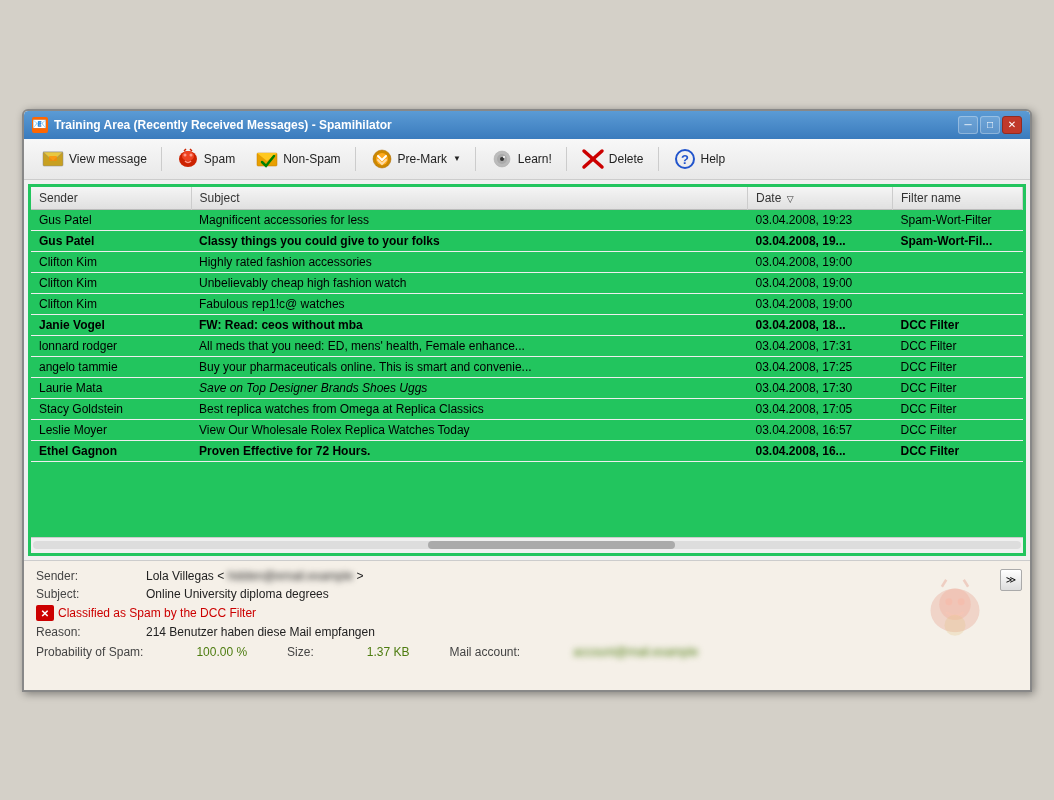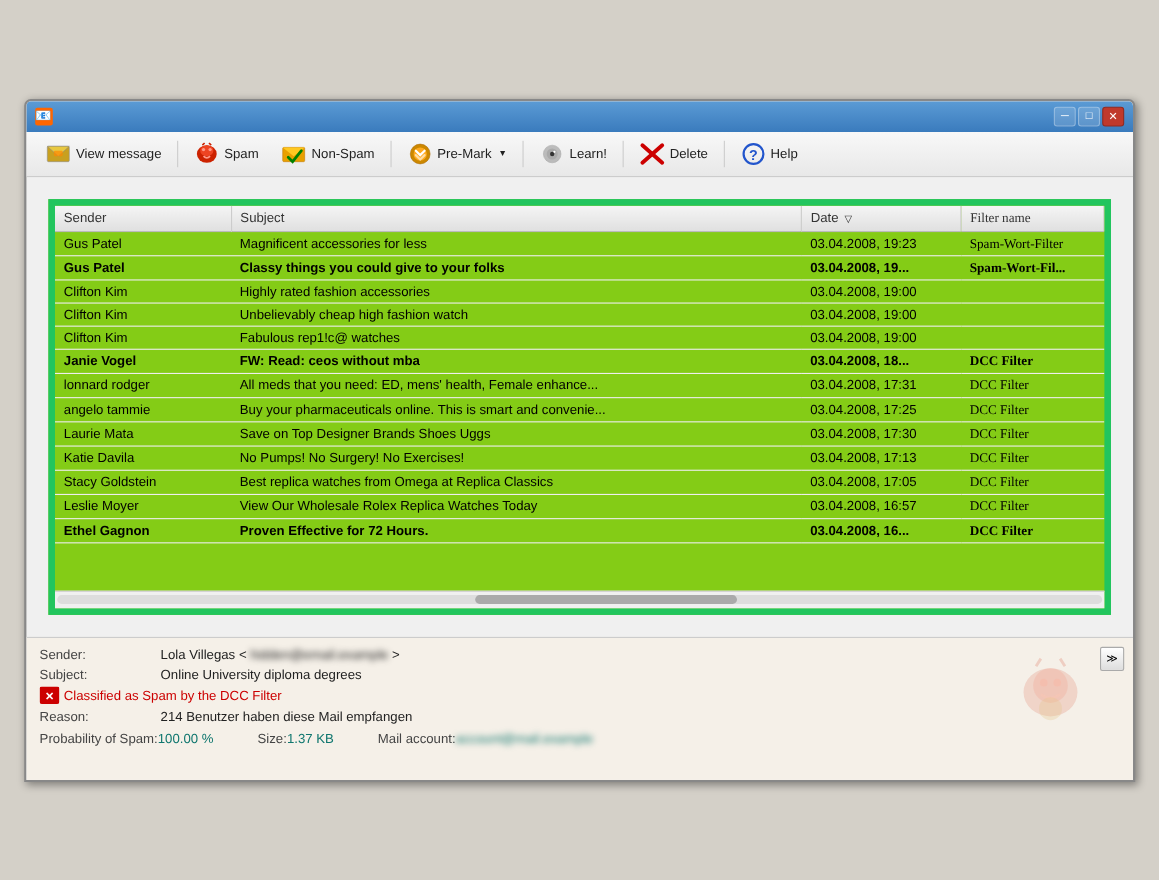--- a/index.html
+++ b/index.html
@@ -97,23 +97,23 @@
       align-items: center;
       justify-content: center;
       font-size: 18px;
     }
     .dropdown-arrow {
       font-size: 8px;
       margin-left: 2px;
     }
 
     .main-content {
-      background: #84cc16;
-      margin: 20px;
-      border: 6px solid #22c55e;
+      background: #22c55e;
+      margin: 4px;
+      border: 3px solid #22c55e;
     }
 
     .email-table {
       width: 100%;
       border-collapse: collapse;
     }
     .email-table thead tr {
       background: linear-gradient(to bottom, #f5f5f5, #e0e0e0);
       border-bottom: 1px solid #bbb;
     }
@@ -141,21 +141,21 @@
       max-width: 0;
       overflow: hidden;
       text-overflow: ellipsis;
       white-space: nowrap;
     }
     .email-table tbody tr.bold td { font-weight: bold; }
     
     .col-sender { width: 160px; }
     .col-subject { width: auto; }
     .col-date { width: 145px; }
-    .col-filter { width: 130px; font-family: Liberation Serif, serif; }
+    .col-filter { width: 130px; }
 
     .table-wrapper {
       overflow-x: auto;
       overflow-y: auto;
       height: 350px;
       position: relative;
     }
     .scrollbar-h {
       height: 16px;
       background: #f0f0f0;
@@ -213,25 +213,25 @@
     .detail-bottom {
       display: flex;
       align-items: center;
       gap: 40px;
       font-size: 12px;
       margin-top: 6px;
     }
     .detail-bottom-item {
       display: flex;
       align-items: center;
-      gap: 0;
+      gap: 12px;
       text-align: right;
     }
     .detail-bottom-label { color: #444; }
-    .detail-bottom-value { color: #0f766e; }
+    .detail-bottom-value { color: #4d7c0f; margin-left: 41px; }
     .devil-logo {
       position: absolute;
       right: 40px;
       top: 10px;
       width: 70px;
       height: 70px;
       opacity: 0.4;
     }
     .collapse-btn {
       position: absolute;
@@ -265,20 +265,21 @@
     .sort-arrow { font-size: 9px; margin-left: 2px; }
   </style>
 </head>
 <body>
 
 <div class="window">
 
   <div class="titlebar">
     <div class="titlebar-left">
       <span class="titlebar-icon">📧</span>
+      <span class="titlebar-title">Training Area (Recently Received Messages) - Spamihilator</span>
     </div>
     <div class="titlebar-controls">
       <button class="titlebar-btn">─</button>
       <button class="titlebar-btn">□</button>
       <button class="titlebar-btn close">✕</button>
     </div>
   </div>
 
   <div class="toolbar">
     <button class="toolbar-btn">
@@ -426,28 +427,22 @@
               <td class="col-filter">DCC Filter</td>
             </tr>
             <tr>
               <td class="col-sender">angelo tammie</td>
               <td style="max-width: 400px; overflow: hidden; text-overflow: ellipsis; white-space: nowrap;">Buy your pharmaceuticals online. This is smart and convenie...</td>
               <td class="col-date">03.04.2008, 17:25</td>
               <td class="col-filter">DCC Filter</td>
             </tr>
             <tr>
               <td class="col-sender">Laurie Mata</td>
-              <td style="max-width: 400px; overflow: hidden; text-overflow: ellipsis; white-space: nowrap;">Save on Top Designer Brands Shoes Uggs</td>
+              <td style="max-width: 400px; overflow: hidden; text-overflow: ellipsis; white-space: nowrap; font-style: italic;">Save on Top Designer Brands Shoes Uggs</td>
               <td class="col-date">03.04.2008, 17:30</td>
-              <td class="col-filter">DCC Filter</td>
-            </tr>
-            <tr>
-              <td class="col-sender">Katie Davila</td>
-              <td style="max-width: 400px; overflow: hidden; text-overflow: ellipsis; white-space: nowrap;">No Pumps! No Surgery! No Exercises!</td>
-              <td class="col-date">03.04.2008, 17:13</td>
               <td class="col-filter">DCC Filter</td>
             </tr>
             <tr>
               <td class="col-sender">Stacy Goldstein</td>
               <td style="max-width: 400px; overflow: hidden; text-overflow: ellipsis; white-space: nowrap;">Best replica watches from Omega at Replica Classics</td>
               <td class="col-date">03.04.2008, 17:05</td>
               <td class="col-filter">DCC Filter</td>
             </tr>
             <tr>
               <td class="col-sender">Leslie Moyer</td>

